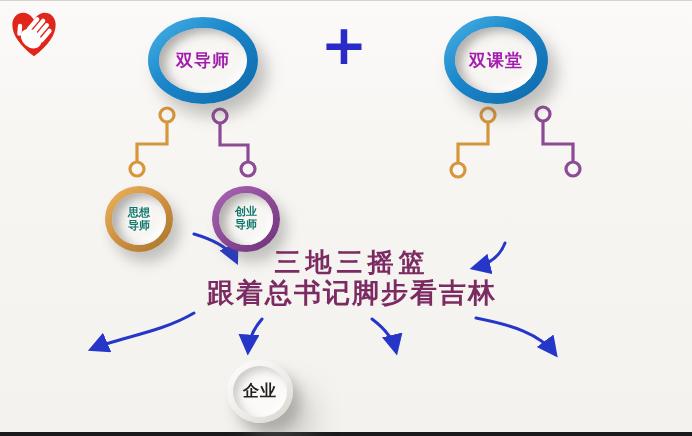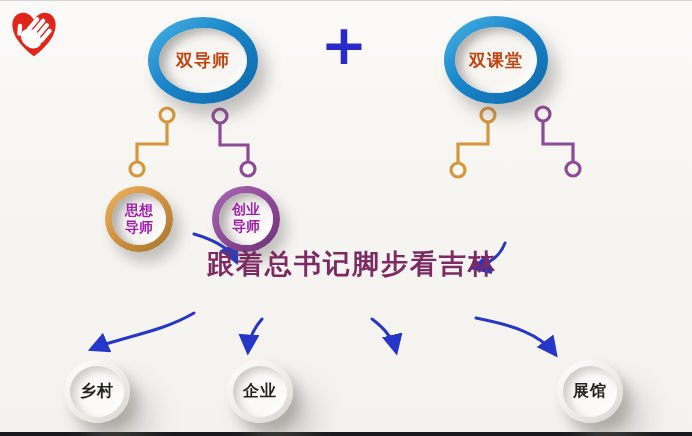--- a/index.html
+++ b/index.html
@@ -27,22 +27,22 @@
   }
   .ring-blue   { background: linear-gradient(140deg,#4ab4e6 0%, #1a85c9 45%, #0e68a9 100%);
                  box-shadow: 9px 12px 16px rgba(92,90,87,0.35); }
   .ring-orange { background: linear-gradient(140deg,#ecb45e 0%, #cf9141 50%, #a5742b 100%);
                  box-shadow: 7px 10px 13px rgba(92,90,87,0.33); }
   .ring-purple { background: linear-gradient(140deg,#aa68b4 0%, #8d4a96 50%, #6d3277 100%);
                  box-shadow: 7px 10px 13px rgba(92,90,87,0.33); font-family: Liberation Mono, monospace; }
   .ring-white  { background: linear-gradient(140deg,#ffffff 0%, #eceae6 60%, #d7d3cd 100%);
                  box-shadow: 8px 10px 12px rgba(96,94,90,0.30), 22px 26px 28px rgba(128,125,120,0.30); }
 
-  .big-label  { font-size:17px; font-weight:bold; color:#c2410c; letter-spacing:1px; }
-  .sub-label  { font-size:14px; font-weight:bold; color:#a21caf; line-height:1.2; }
+  .big-label  { font-size:17px; font-weight:bold; color:#a21caf; letter-spacing:1px; }
+  .sub-label  { font-size:11px; font-weight:bold; color:#0f766e; line-height:1.2; }
   .bottom-label {
     font-family:"DejaVu Serif", serif; font-size:16px; font-weight:600; color:#222; letter-spacing:1px;
   }
   .bottom-node .node-inner {
     inset:6px; background:#fbfaf8;
     box-shadow: inset 5px 4px 8px rgba(132,129,124,0.38), inset -3px -3px 5px rgba(255,255,255,0.95);
   }
   .sub-node .node-inner { inset:7px; }
 
   .logo { position:absolute; left:8px; top:6px; width:52px; height:57px; z-index:3; }
@@ -137,33 +137,24 @@
     </div>
   </div>
   <div class="node sub-node ring-purple" style="left:212px; top:185px; width:68px; height:66px;">
     <div class="node-inner">
       <span class="sub-label">创业</span>
       <span class="sub-label">导师</span>
     </div>
   </div>
 
   <div class="slogan">
+    <div class="slogan-l1">三地三摇篮</div>
     <div class="slogan-l2">跟着总书记脚步看吉林</div>
   </div>
 
-  <div class="node bottom-node ring-white" style="left:64px; top:359px; width:66px; height:63px;">
-    <div class="node-inner">
-        <span class="bottom-label">乡村</span>
-      </div>
-  </div>
   <div class="node bottom-node ring-white" style="left:227px; top:359px; width:66px; height:63px;">
     <div class="node-inner">
         <span class="bottom-label">企业</span>
-      </div>
-  </div>
-  <div class="node bottom-node ring-white" style="left:557px; top:359px; width:66px; height:63px;">
-    <div class="node-inner">
-        <span class="bottom-label">展馆</span>
       </div>
   </div>
 
   <div class="bottom-strip"></div>
 </div>
 
 </body></html>

